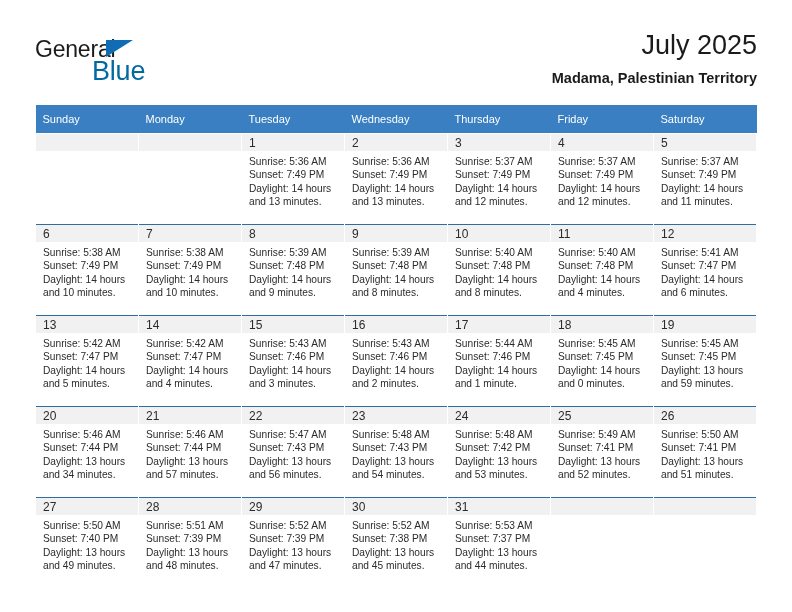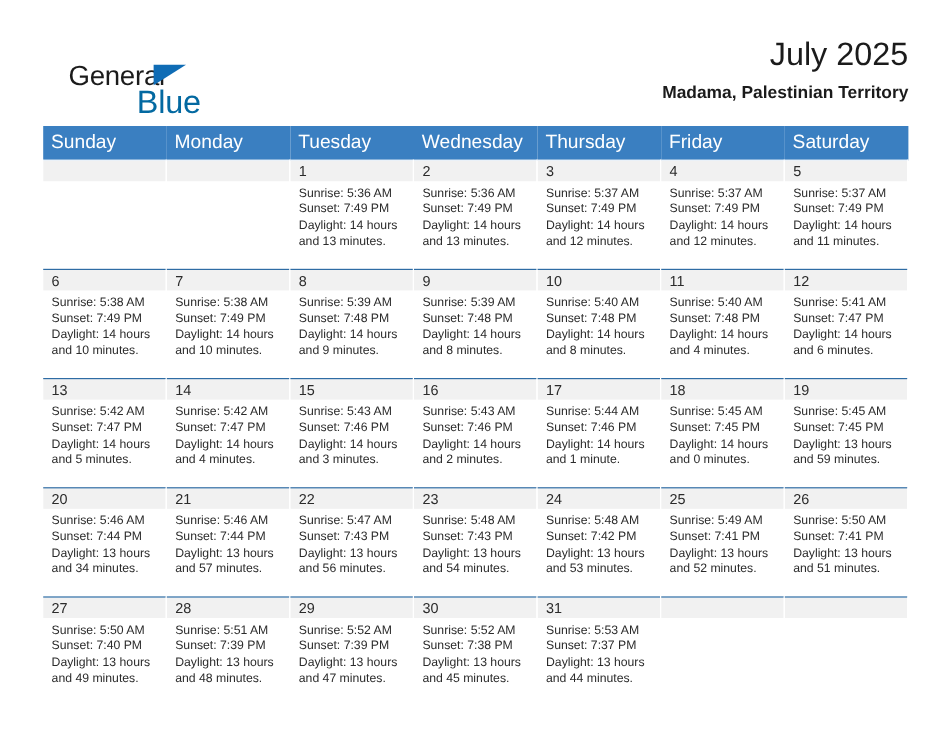--- a/index.html
+++ b/index.html
@@ -26,24 +26,23 @@
   .header {
     position: absolute;
     left: 35px;
     top: 28px;
     right: 35px;
     height: 72px;
   }
   .logo {
     position: absolute;
     left: 0;
-    top: 22px;
+    top: 8px;
     width: 180px;
     height: 52px;
-    margin-left: 22px;
   }
   .logo-general {
     position: absolute;
     left: 0;
     top: 0;
     font-size: 23px;
     letter-spacing: -0.2px;
     color: #1b1b1b;
     line-height: 26px;
     font-family: "Liberation Sans", sans-serif;
@@ -94,21 +93,21 @@
     position: absolute;
     left: 35px;
     top: 105px;
     width: 722px;
     border-collapse: collapse;
     table-layout: fixed;
   }
   .calendar th {
     background: #3a7fc1;
     color: #ffffff;
-    font-size: 16px;
+    font-size: 11px;
     font-weight: normal;
     text-align: left;
     padding: 5px 0 5px 7px;
     height: 18px;
     vertical-align: middle;
     border: none;
   }
   .calendar td {
     width: 103.14px;
     height: 90px;

